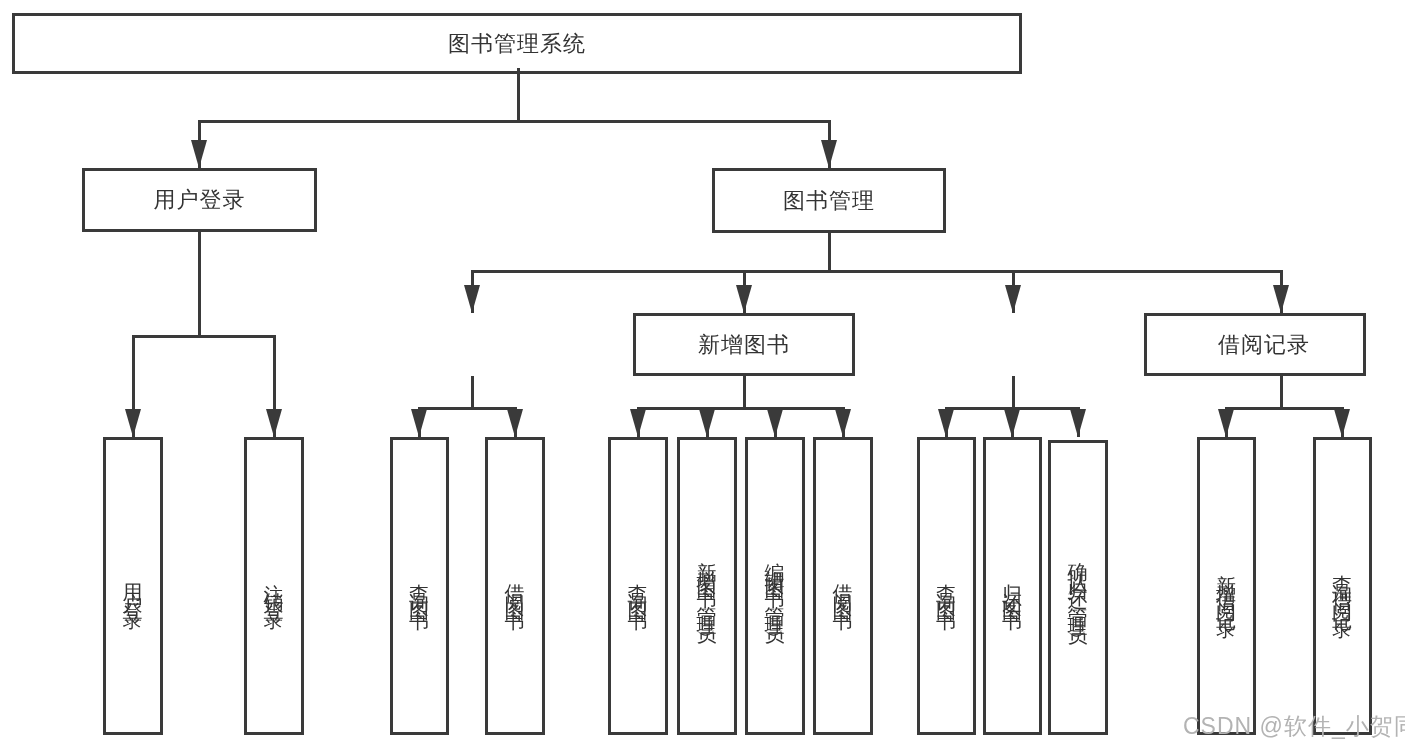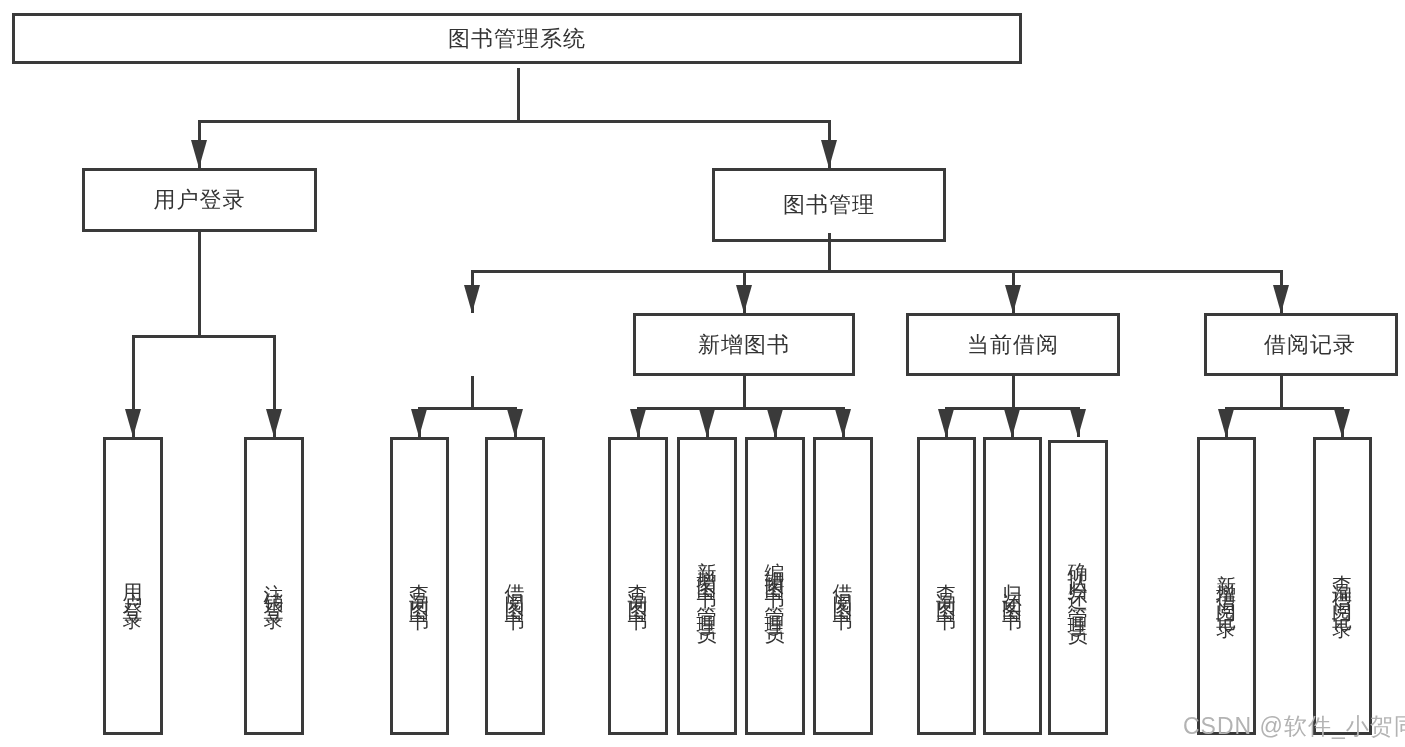--- a/index.html
+++ b/index.html
@@ -43,35 +43,35 @@
     letter-spacing:1px;
     z-index:10;
     white-space:nowrap;
   }
 </style>
 </head>
 <body>
 
 <div class="canvas">
 
-  <div class="box hbox" style="left:12px;top:13px;width:1010px;height:51px;">
+  <div class="box hbox" style="left:12px;top:13px;width:1010px;height:61px;">
     <span>图书管理系统</span>
   </div>
 
   <div class="vline" style="left:517px;top:68px;height:52px;"></div>
   <div class="hline" style="left:198px;top:120px;width:632px;"></div>
   <div class="vline" style="left:198px;top:120px;height:48px;"></div>
   <div class="arrow" style="left:191px;top:140px;"></div>
   <div class="vline" style="left:828px;top:120px;height:48px;"></div>
   <div class="arrow" style="left:821px;top:140px;"></div>
 
   <div class="box hbox" style="left:82px;top:168px;width:235px;height:64px;">
     <span>用户登录</span>
   </div>
-  <div class="box hbox" style="left:712px;top:168px;width:234px;height:74px;font-family:Liberation Serif, serif;">
+  <div class="box hbox" style="left:712px;top:168px;width:234px;height:65px;font-family:Liberation Serif, serif;">
     <span>图书管理</span>
   </div>
 
   <div class="vline" style="left:198px;top:232px;height:103px;"></div>
   <div class="hline" style="left:132px;top:335px;width:143px;"></div>
   <div class="vline" style="left:132px;top:335px;height:102px;"></div>
   <div class="arrow" style="left:125px;top:409px;"></div>
   <div class="vline" style="left:273px;top:335px;height:102px;"></div>
   <div class="arrow" style="left:266px;top:409px;"></div>
 
@@ -82,24 +82,21 @@
   <div class="vline" style="left:743px;top:270px;height:43px;"></div>
   <div class="arrow" style="left:736px;top:285px;"></div>
   <div class="vline" style="left:1012px;top:270px;height:43px;"></div>
   <div class="arrow" style="left:1005px;top:285px;"></div>
   <div class="vline" style="left:1280px;top:270px;height:43px;"></div>
   <div class="arrow" style="left:1273px;top:285px;"></div>
 
   <div class="box hbox" style="left:633px;top:313px;width:222px;height:63px;">
     <span>新增图书</span>
   </div>
-  <div class="box hbox" style="left:906px;top:313px;width:214px;height:63px;">
-    <span>当前借阅</span>
-  </div>
-  <div class="box hbox" style="left:1204px;top:313px;width:194px;height:63px;padding-left:18px;">
+  <div class="box hbox" style="left:1144px;top:313px;width:222px;height:63px;padding-left:18px;">
     <span>借阅记录</span>
   </div>
 
   <div class="vline" style="left:471px;top:376px;height:31px;"></div>
   <div class="hline" style="left:418px;top:407px;width:99px;"></div>
   <div class="vline" style="left:418px;top:407px;height:30px;"></div>
   <div class="arrow" style="left:411px;top:409px;"></div>
   <div class="vline" style="left:514px;top:407px;height:30px;"></div>
   <div class="arrow" style="left:507px;top:409px;"></div>
 

